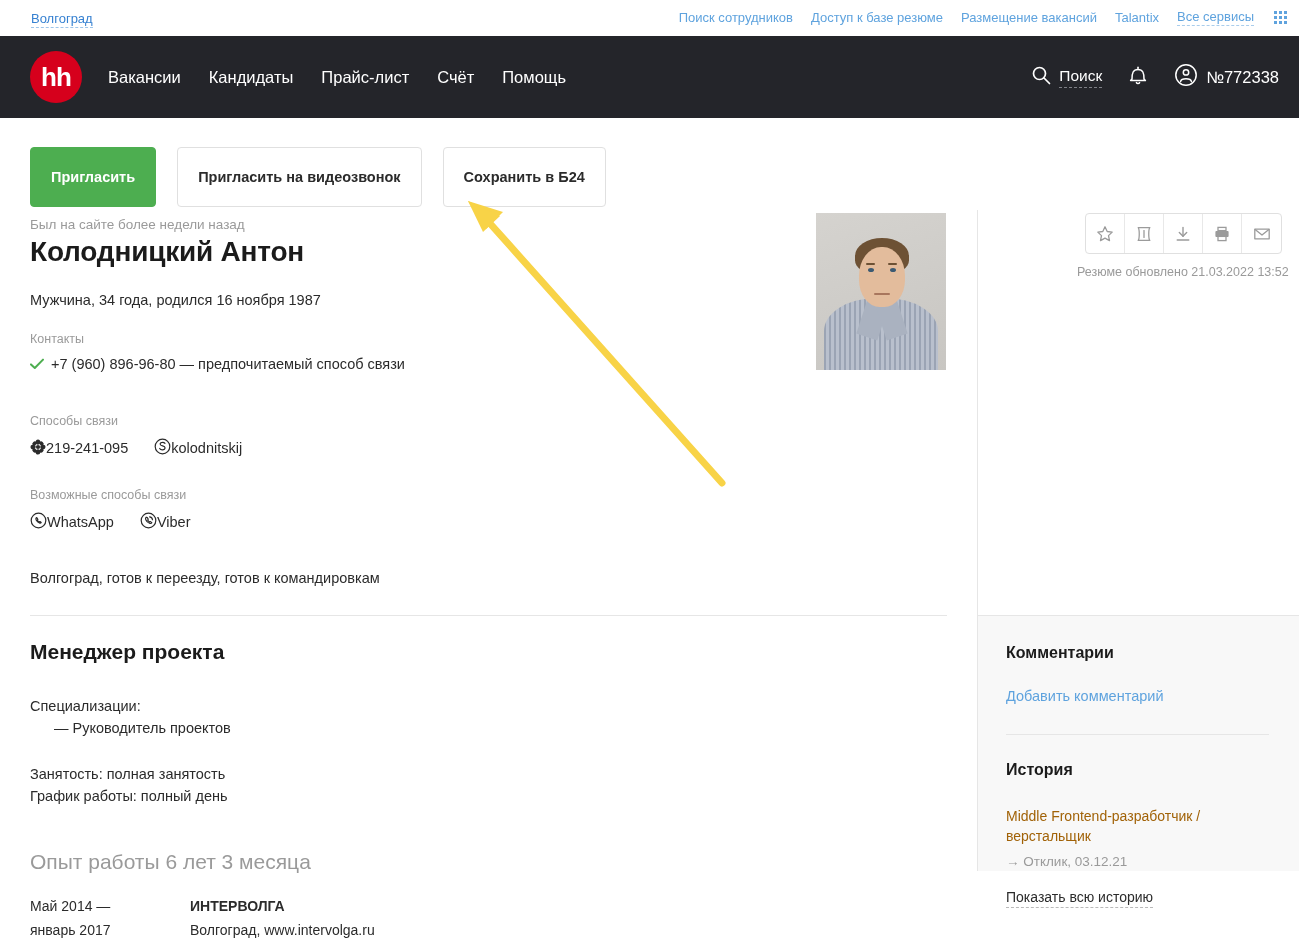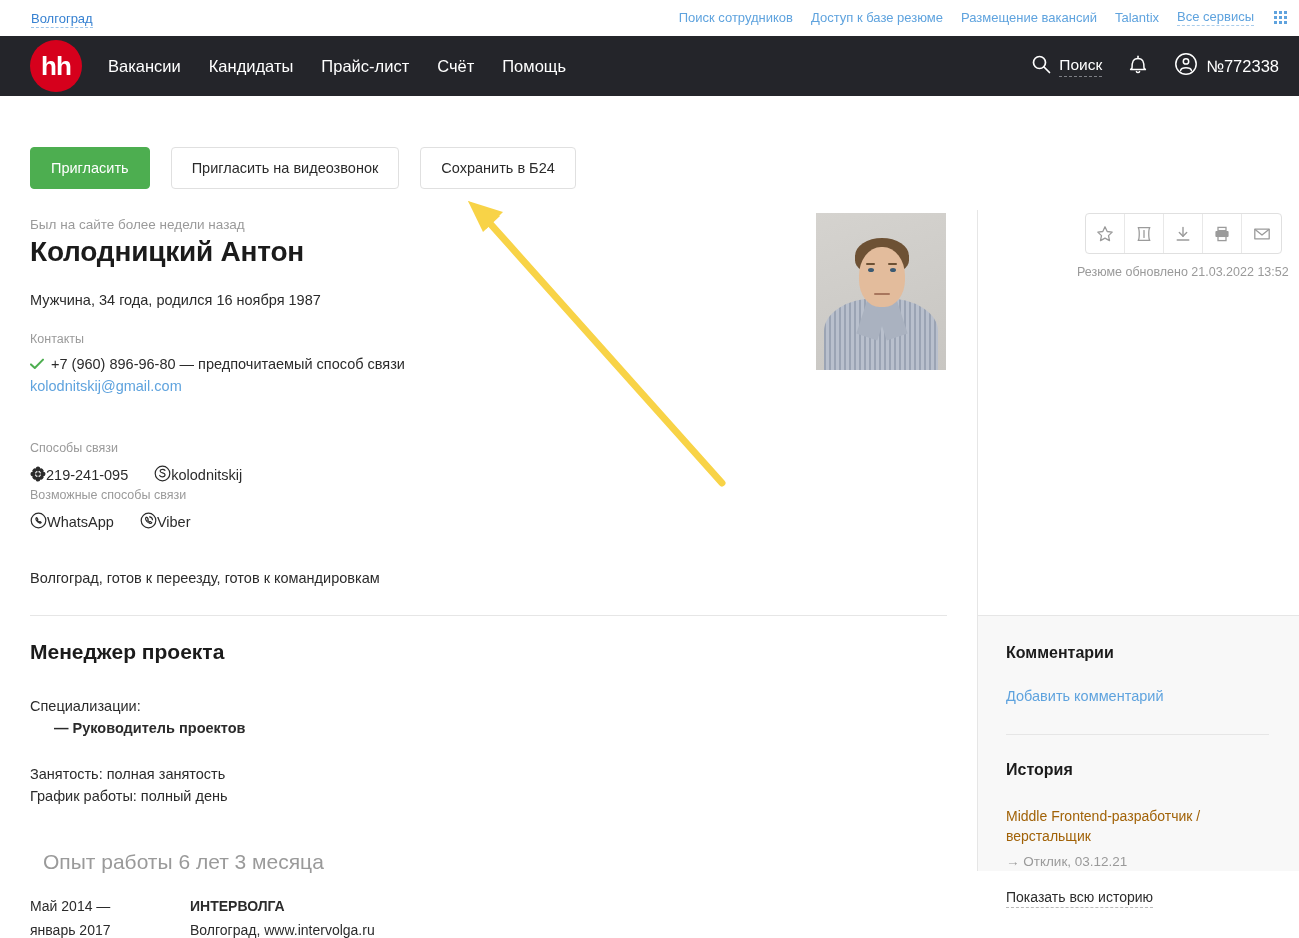--- a/index.html
+++ b/index.html
@@ -34,21 +34,21 @@
   .topbar-link.dashed { border-bottom: 1px dashed #a9cdec; padding-bottom:1px; }
   .grid-icon {
     display: inline-grid; grid-template-columns: repeat(3, 3px);
     grid-template-rows: repeat(3, 3px); gap: 2px; margin-left: 2px;
     cursor: pointer;
   }
   .grid-icon i { display:block; width:3px; height:3px; background:#5fa3de; }
 
   
   .header {
-    position: absolute; top: 36px; left: 0; width: 1299px; height: 60px;
+    position: absolute; top: 36px; left: 0; width: 1299px; height: 82px;
     background: #24252a;
     display: flex; align-items: center;
   }
   .logo {
     position: absolute; left: 30px; top: 50%; transform: translateY(-50%);
     width: 52px; height: 52px; border-radius: 50%;
     background: #d6001c; color: #fff;
     display: flex; align-items: center; justify-content: center;
     font-size: 26px; font-weight: bold; letter-spacing: -1px;
     font-family: "Liberation Sans", sans-serif;
@@ -71,57 +71,57 @@
   .hr-num { font-size:16.5px; color:#fff; }
 
   
   .actions {
     position: absolute; top: 147px; left: 30px;
     display: flex; align-items: center; gap: 21px;
   }
   .btn {
     font-size: 14.5px; border-radius: 4px; cursor: pointer;
     display: inline-flex; align-items: center; justify-content: center;
-    padding: 0 20px; height: 42px; white-space: nowrap;
+    padding: 0 20px; height: 60px; white-space: nowrap; font-weight: bold;
   }
   .btn-primary { background: #4dae50; color: #fff; border: 1px solid #4dae50; }
   .btn-secondary { background: #fff; color: #2b2b2b; border: 1px solid #e0e0e0; }
 
   
   .main { position: absolute; top: 210px; left: 0; width: 977px; }
   .last-visit { position:absolute; left:30px; top:7px; font-size:13.5px; color:#9a9a9a; }
   .cand-name {
     position:absolute; left:30px; top:26px;
     font-size: 28px; font-weight: bold; color: #1b1b1b; letter-spacing: -0.2px;
   }
   .cand-sub { position:absolute; left:30px; top:82px; font-size:14.5px; color:#2b2b2b; }
 
   .sec-label { font-size:12.5px; color:#9a9a9a; }
   .contacts-block { position:absolute; left:30px; top:122px; }
   .phone-row { display:flex; align-items:center; gap:7px; margin-top:10px; font-size:14.5px; color:#2b2b2b; }
   .check { color:#4dae50; font-size:15px; font-weight:bold; line-height:1; }
   .mail-link { display:block; margin-top:6px; font-size:14.5px; color:#5fa3de; cursor:pointer; }
 
-  .methods-block { position:absolute; left:30px; top:204px;margin-top:27px; }
+  .methods-block { position:absolute; left:30px; top:204px; }
   .methods-row { display:flex; align-items:center; gap:26px; margin-top:10px; }
   .m-item { display:flex; align-items:center; font-size:14.5px; color:#2b2b2b; }
 
   .possible-block { position:absolute; left:30px; top:278px; }
 
   .geo-line { position:absolute; left:30px; top:360px; font-size:14.5px; color:#2b2b2b; }
   .divider-main {
     position:absolute; left:30px; top:405px; width:917px; height:1px; background:#e6e6e6;
   }
 
   .role-title { position:absolute; left:30px; top:430px; font-size:21px; font-weight:bold; color:#1b1b1b; }
   .spec-block { position:absolute; left:30px; top:485px; font-size:14.5px; color:#2b2b2b; line-height:22px; }
-  .spec-item { padding-left: 24px; font-weight: bold; }
+  .spec-item { padding-left: 24px; }
   .emp-block { position:absolute; left:30px; top:553px; font-size:14.5px; color:#2b2b2b; line-height:22px; }
 
-  .exp-title { position:absolute; left:30px; top:640px; font-size:21px; color:#9a9a9a;margin-left:13px; }
+  .exp-title { position:absolute; left:30px; top:640px; font-size:21px; color:#9a9a9a; }
   .exp-row { position:absolute; left:30px; top:684px; width:520px; display:flex; }
   .exp-date { width:160px; font-size:14px; color:#2b2b2b; line-height:24px; }
   .exp-info { font-size:14px; color:#2b2b2b; line-height:24px; }
   .exp-company { font-weight:bold; }
 
   
   .photo-wrap { position:absolute; left:816px; top:213px; width:130px; height:157px; }
   .photo {
     width:130px; height:157px; display:block; background:#cfcdc9;
     position:relative; overflow:hidden;
@@ -275,21 +275,20 @@
     <div class="contacts-block">
       <div class="sec-label">Контакты</div>
       <div class="phone-row">
         <span class="check">
           <svg width="14" height="12" viewBox="0 0 14 12" fill="none" stroke="#4dae50" stroke-width="2" stroke-linecap="round" stroke-linejoin="round">
             <path d="M1 6.4 L4.8 10 L13 1.6"></path>
           </svg>
         </span>
         <span>+7 (960) 896-96-80 — предпочитаемый способ связи</span>
       </div>
-      <span class="mail-link">kolodnitskij@gmail.com</span>
     </div>
 
     <div class="methods-block">
       <div class="sec-label">Способы связи</div>
       <div class="methods-row">
         <div class="m-item">
           <span>
             <svg width="16" height="16" viewBox="0 0 16 16" fill="#2b2b2b">
               <circle cx="8" cy="8" r="2.1"></circle>
               <ellipse cx="8" cy="3.1" rx="2.3" ry="2.6"></ellipse>

